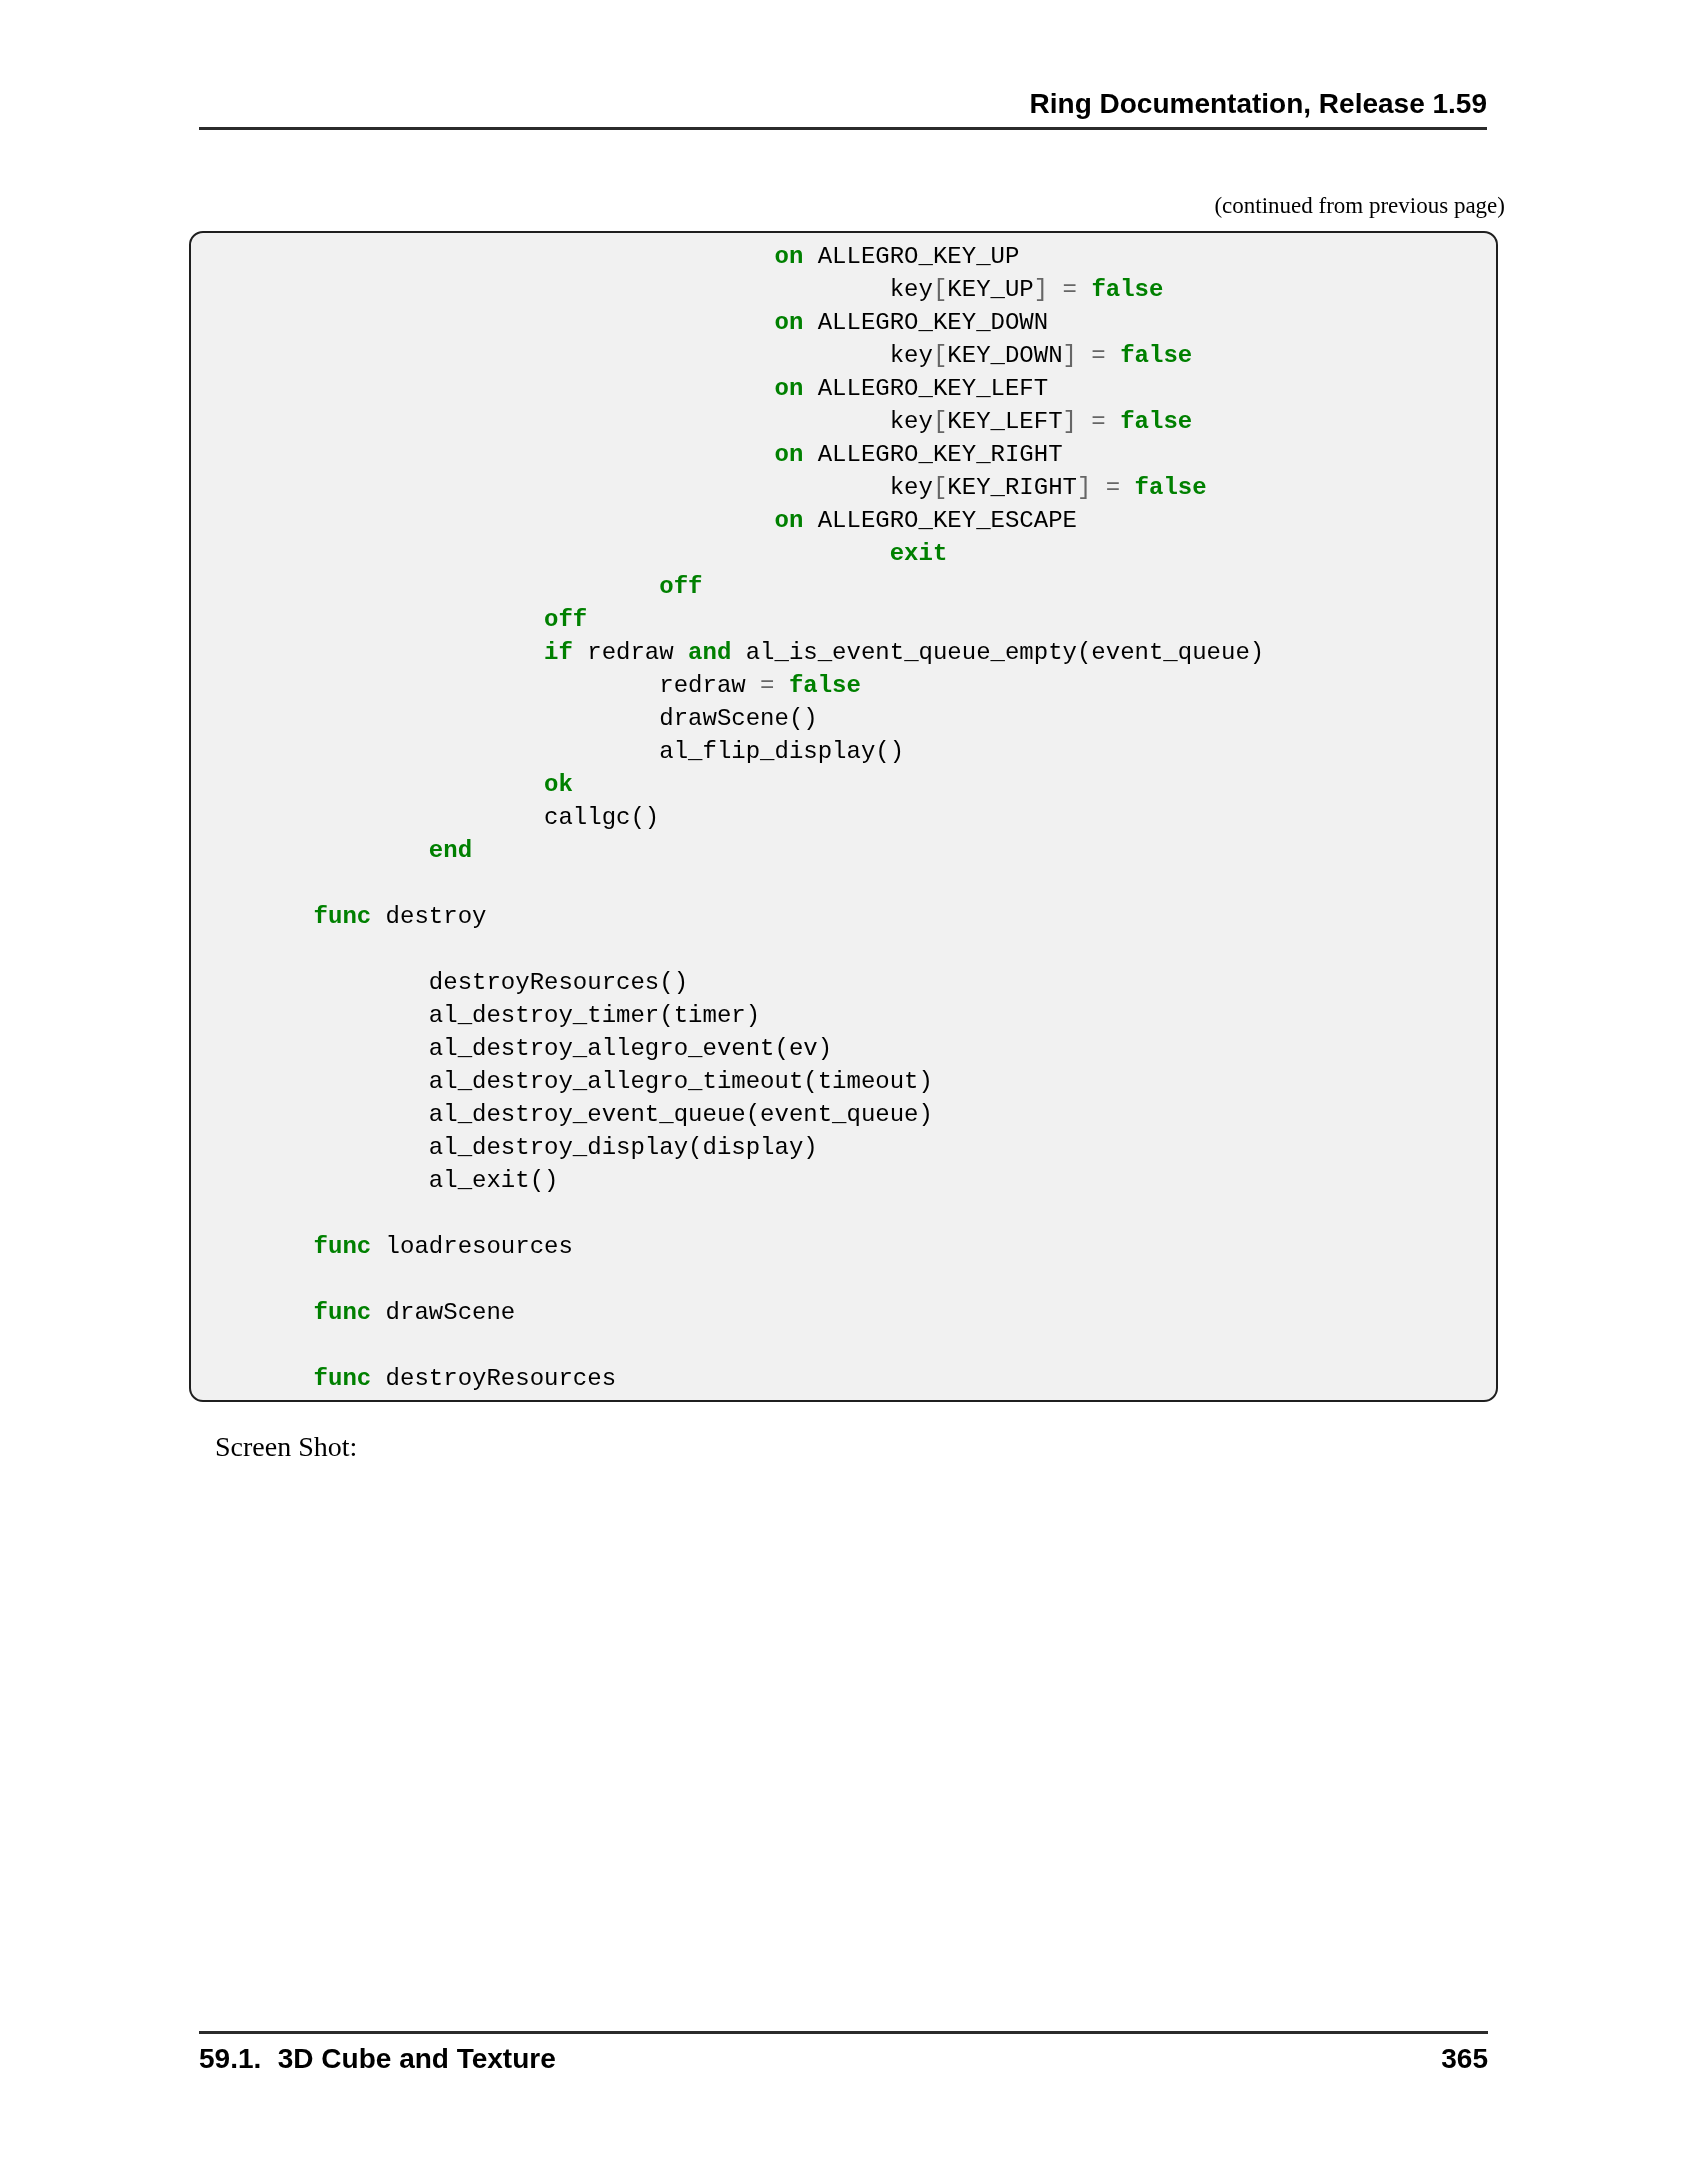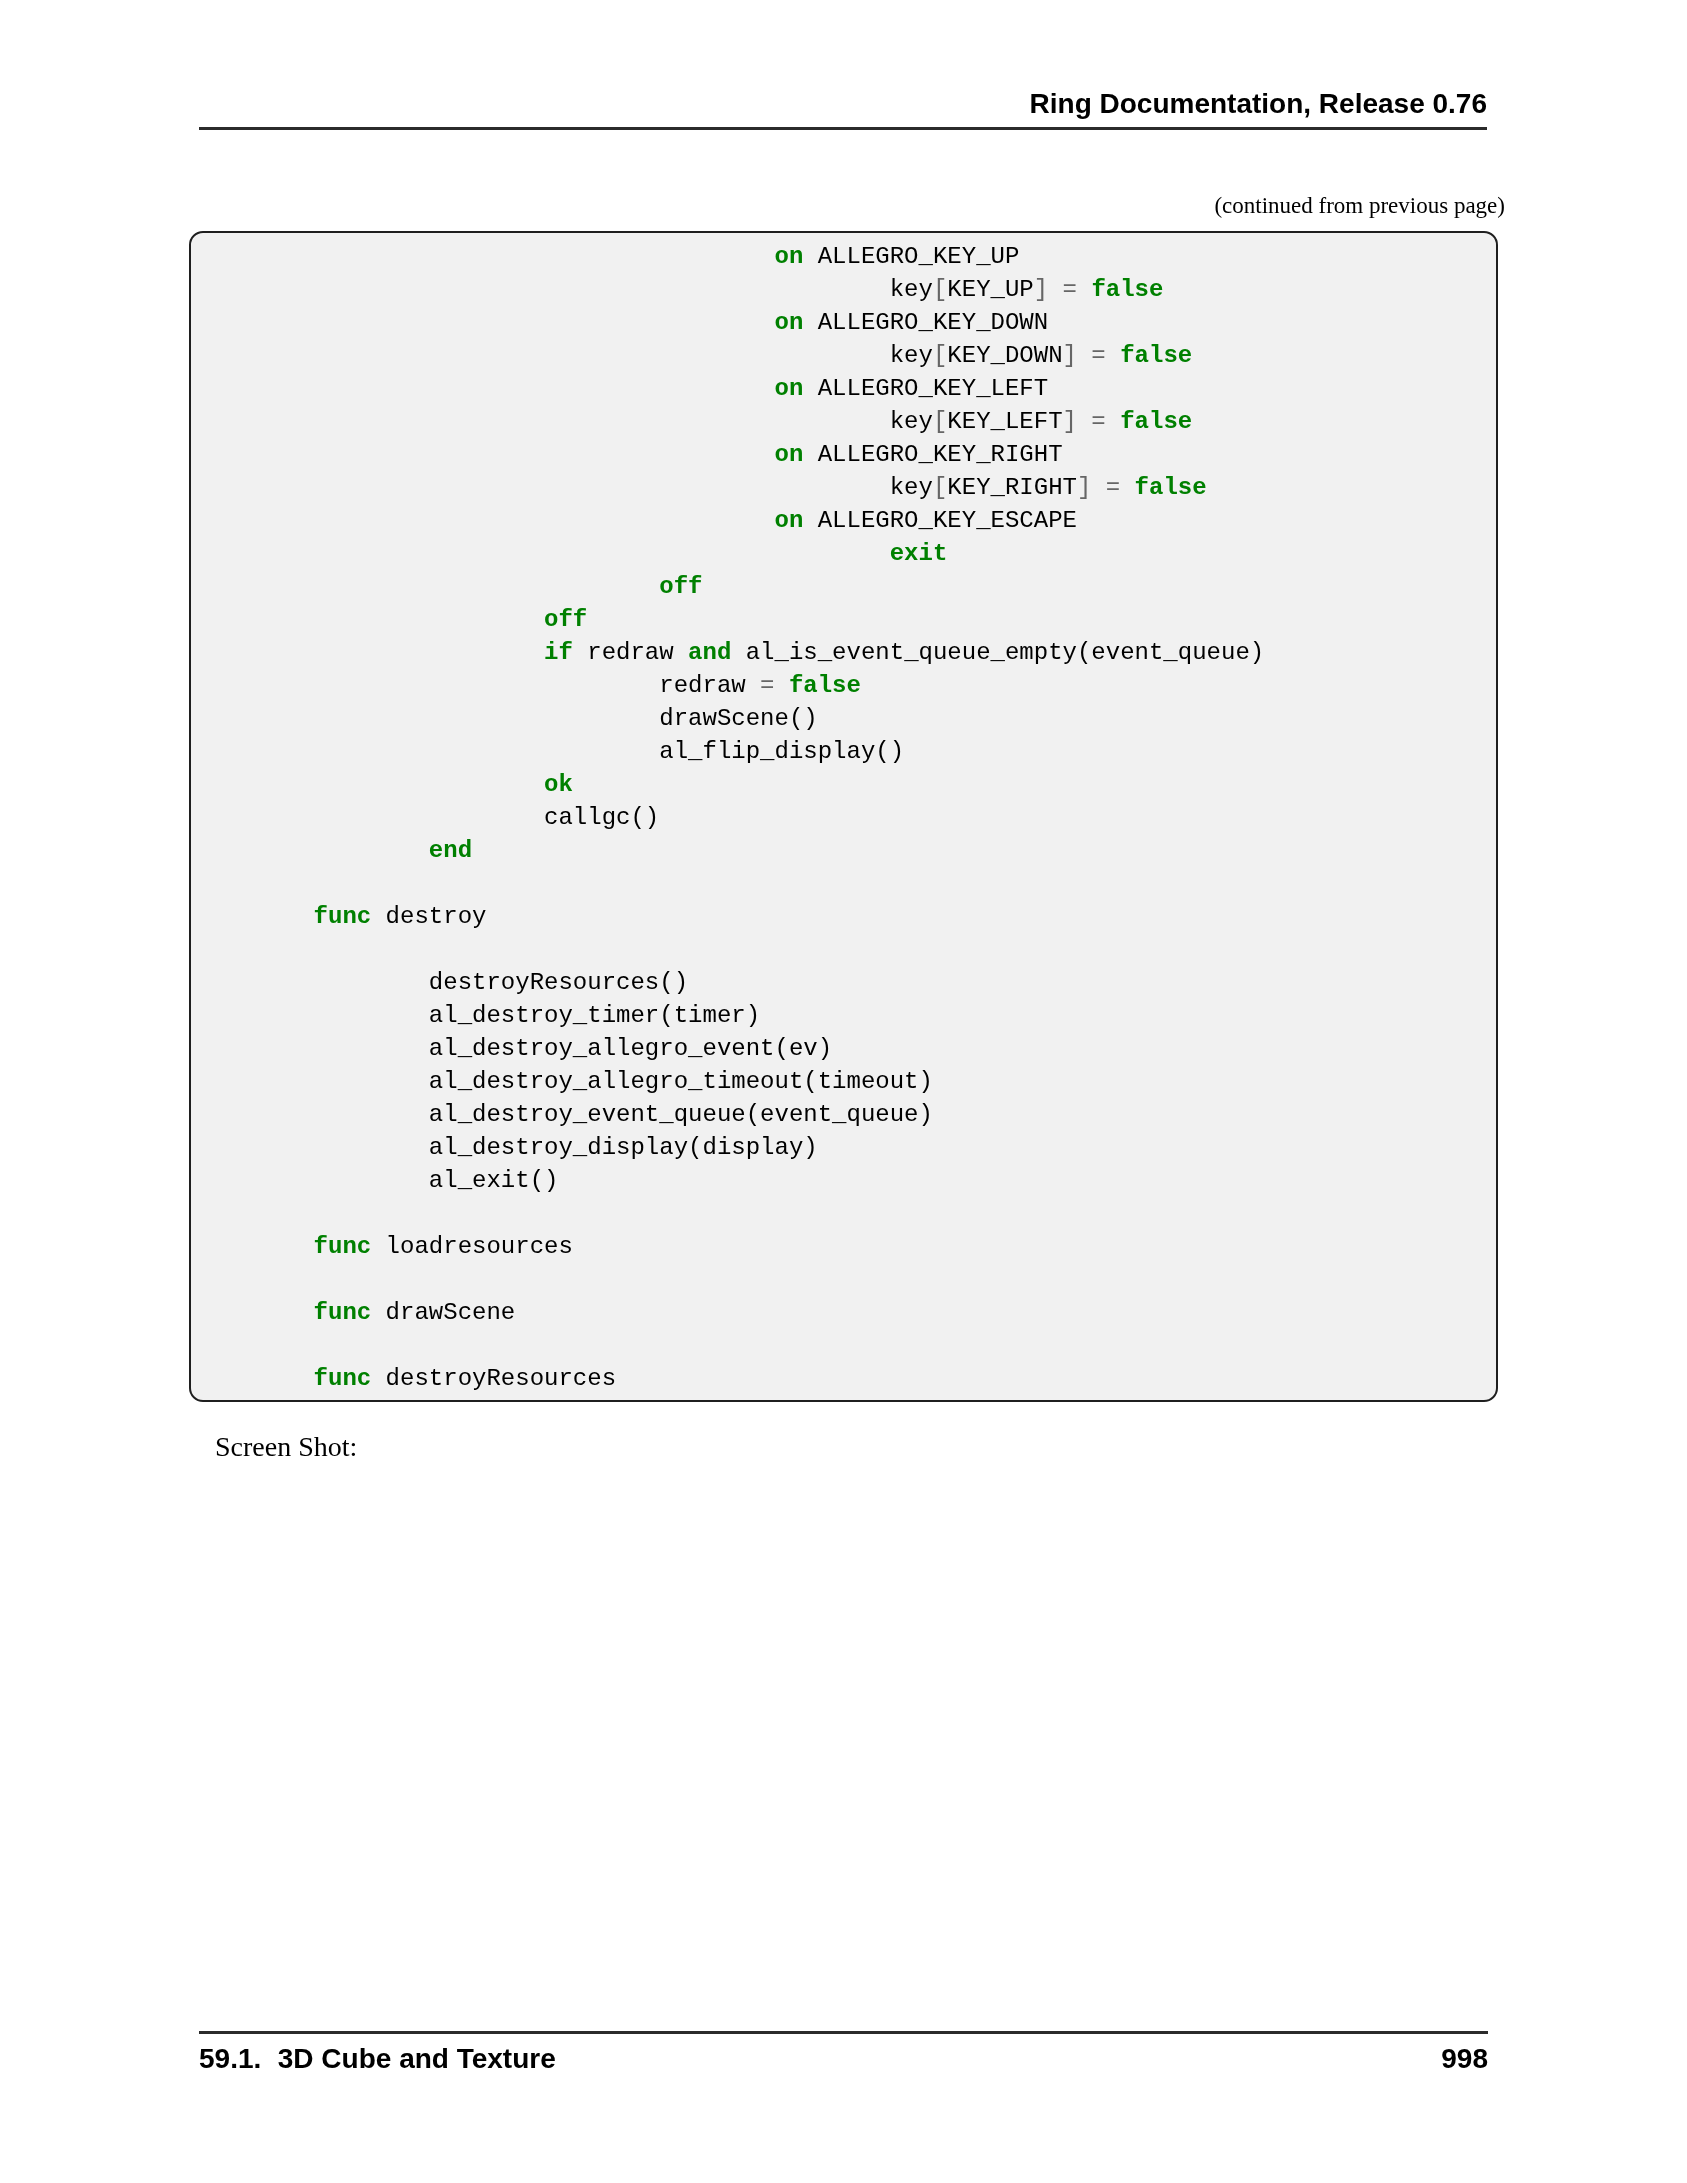--- a/index.html
+++ b/index.html
@@ -122,35 +122,35 @@
   }
   .footer-section-title {
     margin-left: 16.5px;
   }
 </style>
 </head>
 <body>
 
 <div class="page">
 
-  <div class="header-title">Ring Documentation, Release 0.76</div>
+  <div class="header-title">Ring Documentation, Release 1.59</div>
 
   <div class="header-rule"></div>
 
   <div class="continued-note">(continued from previous page)</div>
 
   <div class="code-block">
     <pre class="code-content"><div class="code-line">                                        <span class="tok-k">on</span><span class="tok-p"> ALLEGRO_KEY_UP</span></div><div class="code-line">                                                <span class="tok-p">key</span><span class="tok-o">[</span><span class="tok-p">KEY_UP</span><span class="tok-o">]</span><span class="tok-p"> </span><span class="tok-o">=</span><span class="tok-p"> </span><span class="tok-k">false</span></div><div class="code-line">                                        <span class="tok-k">on</span><span class="tok-p"> ALLEGRO_KEY_DOWN</span></div><div class="code-line">                                                <span class="tok-p">key</span><span class="tok-o">[</span><span class="tok-p">KEY_DOWN</span><span class="tok-o">]</span><span class="tok-p"> </span><span class="tok-o">=</span><span class="tok-p"> </span><span class="tok-k">false</span></div><div class="code-line">                                        <span class="tok-k">on</span><span class="tok-p"> ALLEGRO_KEY_LEFT</span></div><div class="code-line">                                                <span class="tok-p">key</span><span class="tok-o">[</span><span class="tok-p">KEY_LEFT</span><span class="tok-o">]</span><span class="tok-p"> </span><span class="tok-o">=</span><span class="tok-p"> </span><span class="tok-k">false</span></div><div class="code-line">                                        <span class="tok-k">on</span><span class="tok-p"> ALLEGRO_KEY_RIGHT</span></div><div class="code-line">                                                <span class="tok-p">key</span><span class="tok-o">[</span><span class="tok-p">KEY_RIGHT</span><span class="tok-o">]</span><span class="tok-p"> </span><span class="tok-o">=</span><span class="tok-p"> </span><span class="tok-k">false</span></div><div class="code-line">                                        <span class="tok-k">on</span><span class="tok-p"> ALLEGRO_KEY_ESCAPE</span></div><div class="code-line">                                                <span class="tok-k">exit</span></div><div class="code-line">                                <span class="tok-k">off</span></div><div class="code-line">                        <span class="tok-k">off</span></div><div class="code-line">                        <span class="tok-k">if</span><span class="tok-p"> redraw </span><span class="tok-k">and</span><span class="tok-p"> al_is_event_queue_empty(event_queue)</span></div><div class="code-line">                                <span class="tok-p">redraw </span><span class="tok-o">=</span><span class="tok-p"> </span><span class="tok-k">false</span></div><div class="code-line">                                <span class="tok-p">drawScene()</span></div><div class="code-line">                                <span class="tok-p">al_flip_display()</span></div><div class="code-line">                        <span class="tok-k">ok</span></div><div class="code-line">                        <span class="tok-p">callgc()</span></div><div class="code-line">                <span class="tok-k">end</span></div><div class="code-line"></div><div class="code-line">        <span class="tok-k">func</span><span class="tok-p"> destroy</span></div><div class="code-line"></div><div class="code-line">                <span class="tok-p">destroyResources()</span></div><div class="code-line">                <span class="tok-p">al_destroy_timer(timer)</span></div><div class="code-line">                <span class="tok-p">al_destroy_allegro_event(ev)</span></div><div class="code-line">                <span class="tok-p">al_destroy_allegro_timeout(timeout)</span></div><div class="code-line">                <span class="tok-p">al_destroy_event_queue(event_queue)</span></div><div class="code-line">                <span class="tok-p">al_destroy_display(display)</span></div><div class="code-line">                <span class="tok-p">al_exit()</span></div><div class="code-line"></div><div class="code-line">        <span class="tok-k">func</span><span class="tok-p"> loadresources</span></div><div class="code-line"></div><div class="code-line">        <span class="tok-k">func</span><span class="tok-p"> drawScene</span></div><div class="code-line"></div><div class="code-line">        <span class="tok-k">func</span><span class="tok-p"> destroyResources</span></div></pre>
   </div>
 
   <div class="screenshot-label">Screen Shot:</div>
 
   <div class="footer-rule"></div>
 
   <div class="footer-row">
     <div>
       <span>59.1.</span><span class="footer-section-title">3D Cube and Texture</span>
     </div>
-    <div>998</div>
+    <div>365</div>
   </div>
 
 </div>
 
 
 </body></html>

